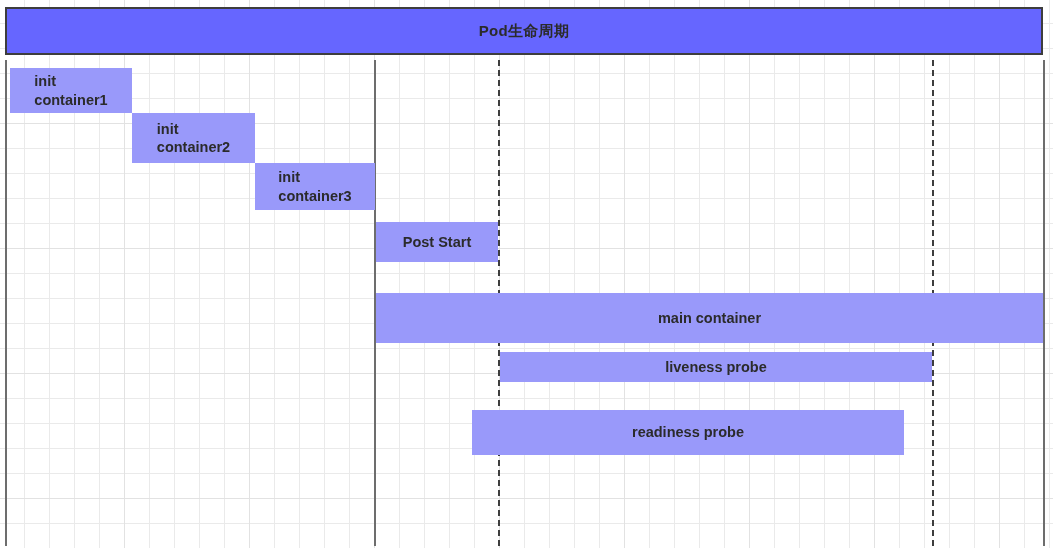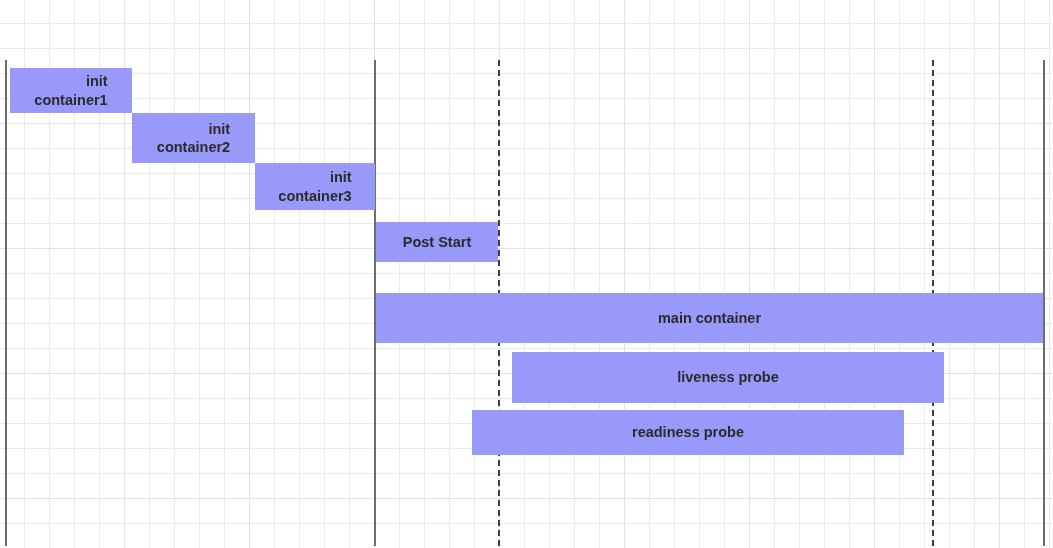--- a/index.html
+++ b/index.html
@@ -63,21 +63,21 @@
     border-left: 2px dashed #3d3d3d;
   }
 
   .bar {
     position: absolute;
     box-sizing: border-box;
     background: #9999FA;
     display: flex;
     align-items: center;
     justify-content: center;
-    text-align: right;
+    text-align: left;
     color: #2b2b2b;
     font-size: 14.5px;
     font-weight: bold;
     line-height: 1.25;
     padding: 0 6px;
   }
   .bar.two-line {
     font-size: 14.5px;
   }
 </style>
@@ -87,20 +87,23 @@
 <div id="canvas">
 
   <div id="grid-major"></div>
 
   <div class="vline" style="left:5px; top:60px; height:486px;"></div>
   <div class="vline" style="left:374px; top:60px; height:486px;"></div>
   <div class="vline" style="left:1043px; top:60px; height:486px;"></div>
   <div class="vline dashed" style="left:498px; top:60px; height:486px;"></div>
   <div class="vline dashed" style="left:932px; top:60px; height:486px;"></div>
 
+  <div class="title-bar">
+    <span class="title-text">Pod生命周期</span>
+  </div>
 
   <div class="bar two-line" style="left:10px; top:68px; width:122px; height:45px;">
     <span>
       <span>init</span><br>
       <span>container1</span>
     </span>
   </div>
 
   <div class="bar two-line" style="left:132px; top:113px; width:123px; height:50px;">
     <span>
@@ -117,21 +120,21 @@
   </div>
 
   <div class="bar" style="left:376px; top:222px; width:122px; height:40px;">
     <span>Post Start</span>
   </div>
 
   <div class="bar" style="left:376px; top:293px; width:667px; height:50px;">
     <span>main container</span>
   </div>
 
-  <div class="bar" style="left:500px; top:352px; width:432px; height:51px;margin-left:12px;">
+  <div class="bar" style="left:500px; top:352px; width:432px; height:30px;">
     <span>liveness probe</span>
   </div>
 
   <div class="bar" style="left:472px; top:410px; width:432px; height:45px;">
     <span>readiness probe</span>
   </div>
 
 
 </div>
 

